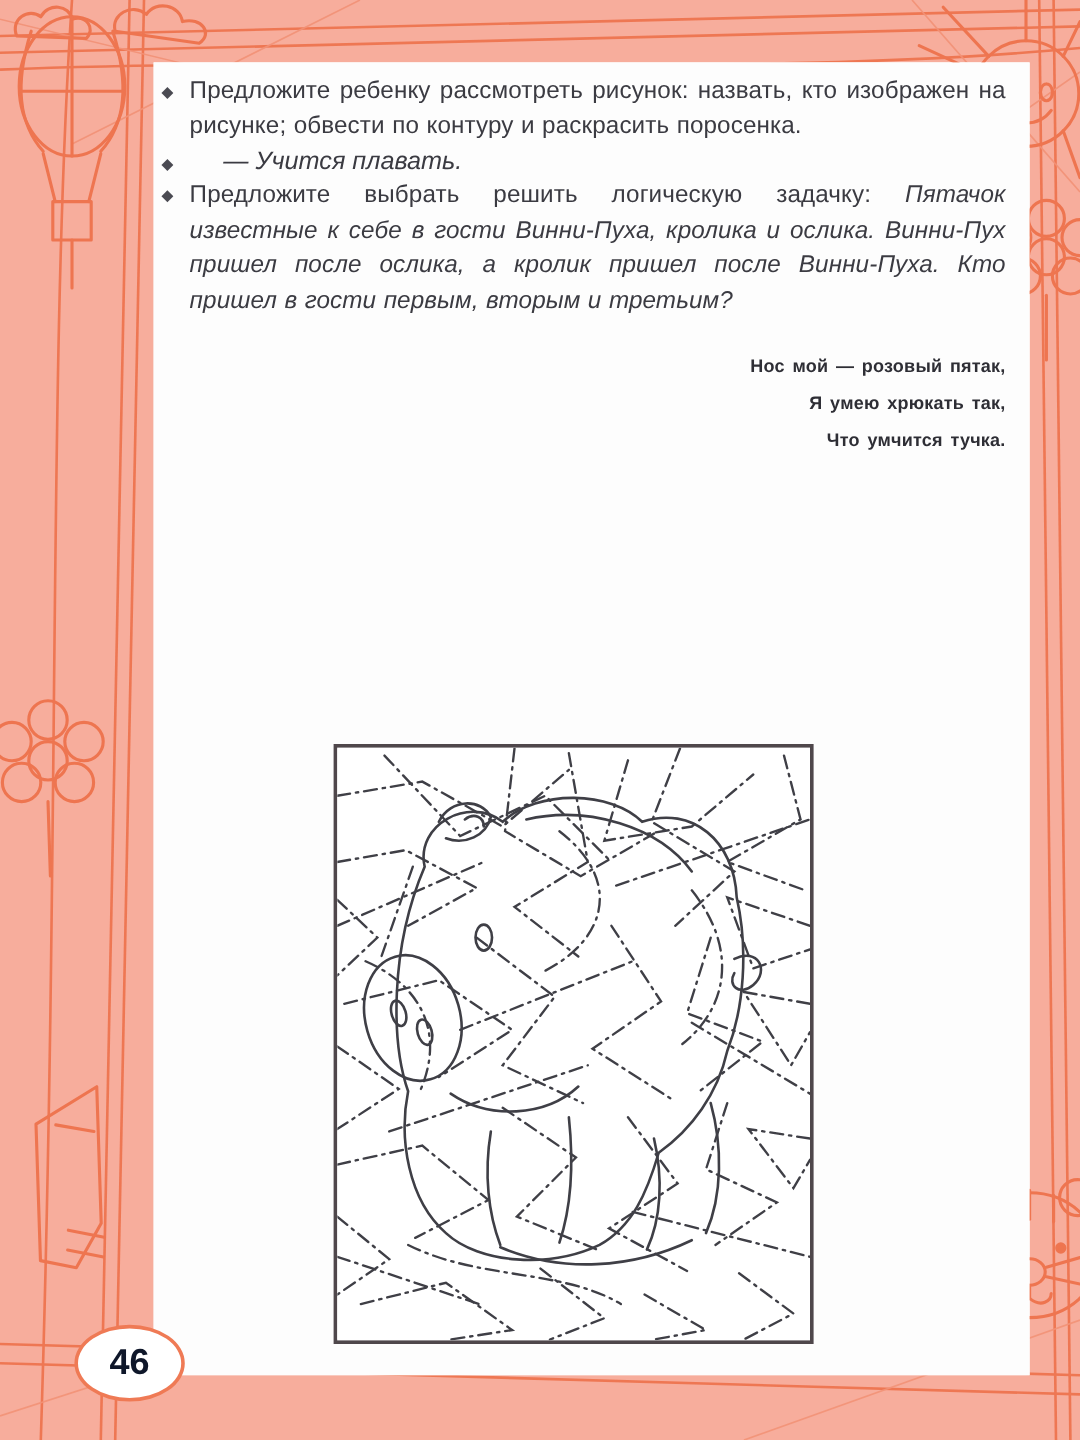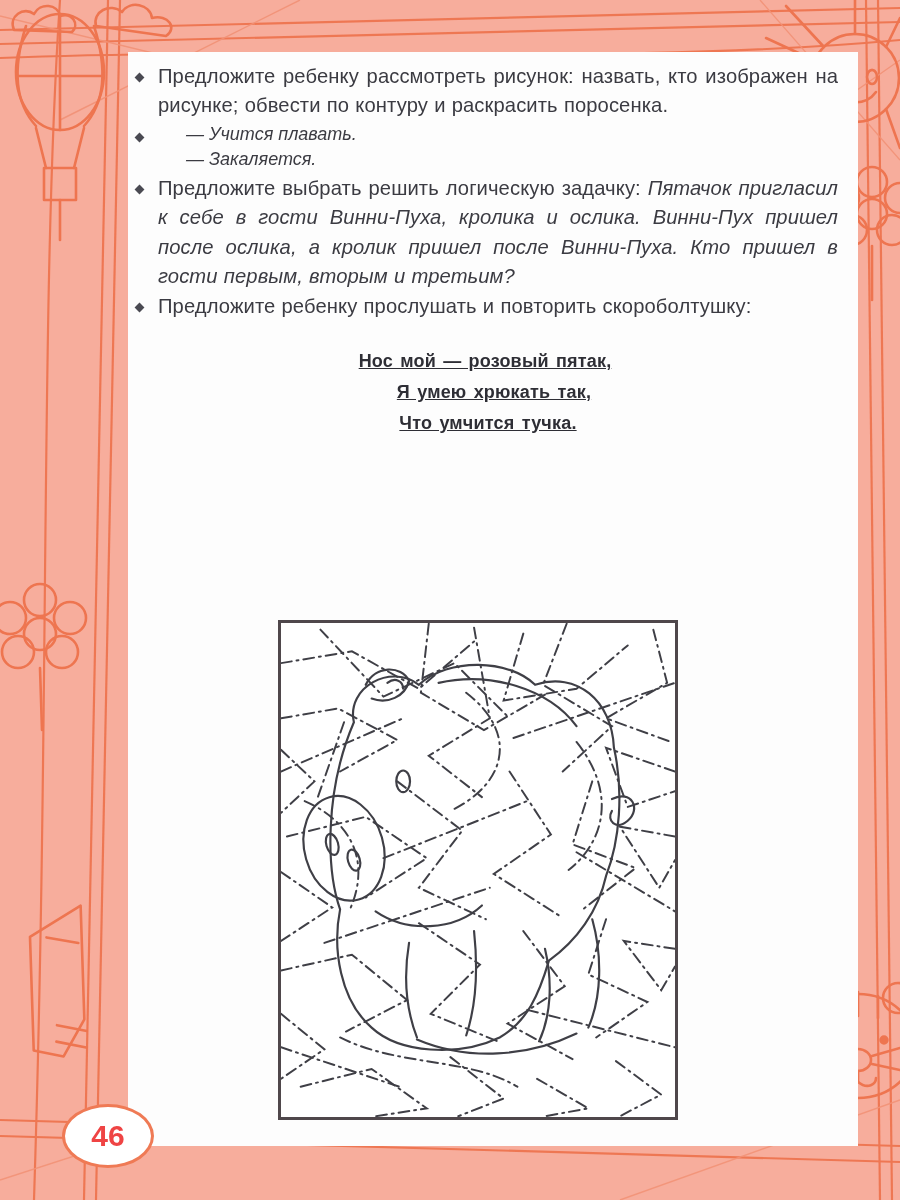--- a/index.html
+++ b/index.html
@@ -68,35 +68,34 @@
   }
   .para em {
     font-style: italic;
   }
   .sub-answers {
     margin: 0;
     padding: 0 0 0 28px;
     list-style: none;
   }
   .sub-answers li {
-    font-size: 18px;
+    font-size: 21px;
     line-height: 25.5px;
     font-style: italic;
     color: #3b3b42;
   }
   .verse {
     margin: 24px 0 0 0;
-    text-align: center;
+    text-align: right;
     color: #2e2e35;
     font-weight: bold;
-    font-size: 18px;
+    font-size: 15px;
     line-height: 31px;
     letter-spacing: 0.2px;
     word-spacing: 2px;
-    text-decoration: underline;
   }
   .verse div {
     white-space: nowrap;
   }
   .verse .l2 { padding-left: 8px; }
   .verse .l3 { padding-left: 18px; }
   .verse .l4 { padding-left: 6px; }
 
   
   .puzzle-box {
@@ -126,21 +125,21 @@
     width: 92px;
     height: 64px;
     border-radius: 50%;
     background: #ffffff;
     border: 3px solid #ef7a55;
     display: flex;
     align-items: center;
     justify-content: center;
     font-size: 30px;
     font-weight: bold;
-    color: #ef4444;
+    color: #0f172a;
     box-sizing: border-box;
   }
 </style>
 </head>
 <body>
 
 <div class="page">
 
   <svg class="bg-svg" viewBox="0 0 900 1200">
     <rect x="0" y="0" width="900" height="1200" fill="#f7ad9c"></rect>
@@ -265,33 +264,28 @@
       <li class="bullet-item">
         <span class="bullet-mark"></span>
         <p class="para">Предложите ребенку рассмотреть рисунок: назвать, кто изображен на рисунке; обвести по контуру и раскрасить поросенка.</p>
       </li>
 
 
       <li class="bullet-item">
         <span class="bullet-mark"></span>
         <ul class="sub-answers">
           <li>— Учится плавать.</li>
-          <li>— Закаляется.</li>
         </ul>
       </li>
 
       <li class="bullet-item">
         <span class="bullet-mark"></span>
-        <p class="para"><span>Предложите выбрать решить логическую задачку: </span><em>Пятачок пригласил к себе в гости Винни-Пуха, кролика и ослика. Винни-Пух пришел после ослика, а кролик пришел после Винни-Пуха. Кто пришел в гости первым, вторым и третьим?</em></p>
+        <p class="para"><span>Предложите выбрать решить логическую задачку: </span><em>Пятачок известные к себе в гости Винни-Пуха, кролика и ослика. Винни-Пух пришел после ослика, а кролик пришел после Винни-Пуха. Кто пришел в гости первым, вторым и третьим?</em></p>
       </li>
 
-      <li class="bullet-item">
-        <span class="bullet-mark"></span>
-        <p class="para">Предложите ребенку прослушать и повторить скороболтушку:</p>
-      </li>
     </ul>
 
     <div class="verse">
       <div class="l1">Нос мой — розовый пятак,</div>
       <div class="l3">Я умею хрюкать так,</div>
       <div class="l4">Что умчится тучка.</div>
     </div>
   </div>
 
   <div class="puzzle-box">

